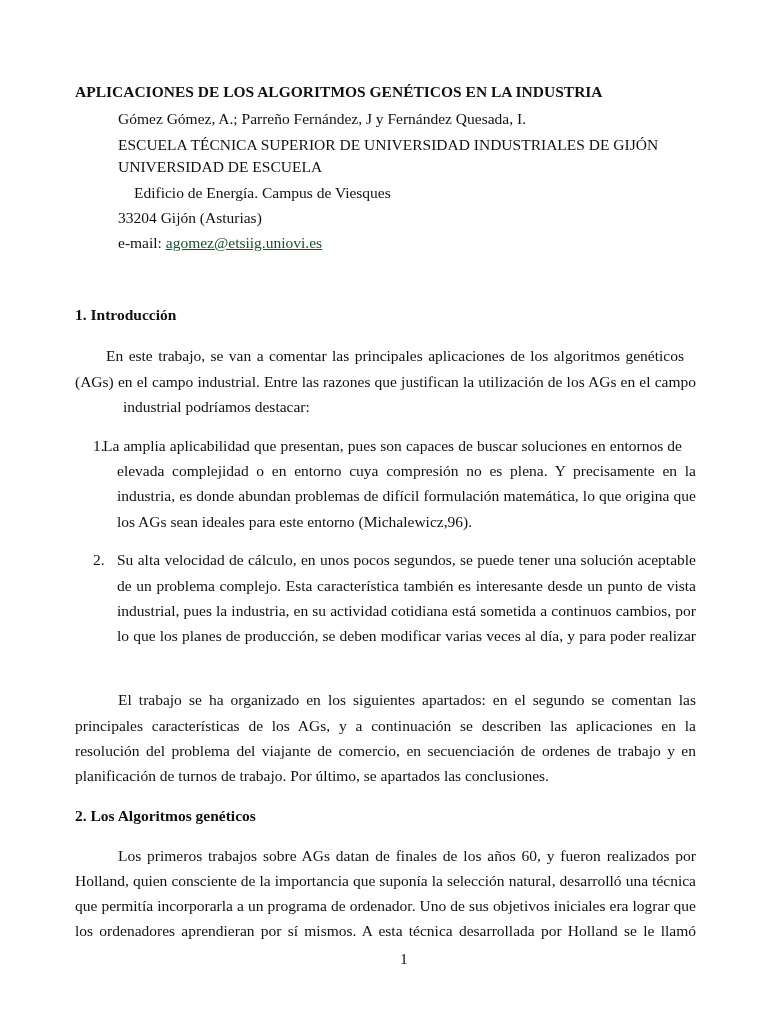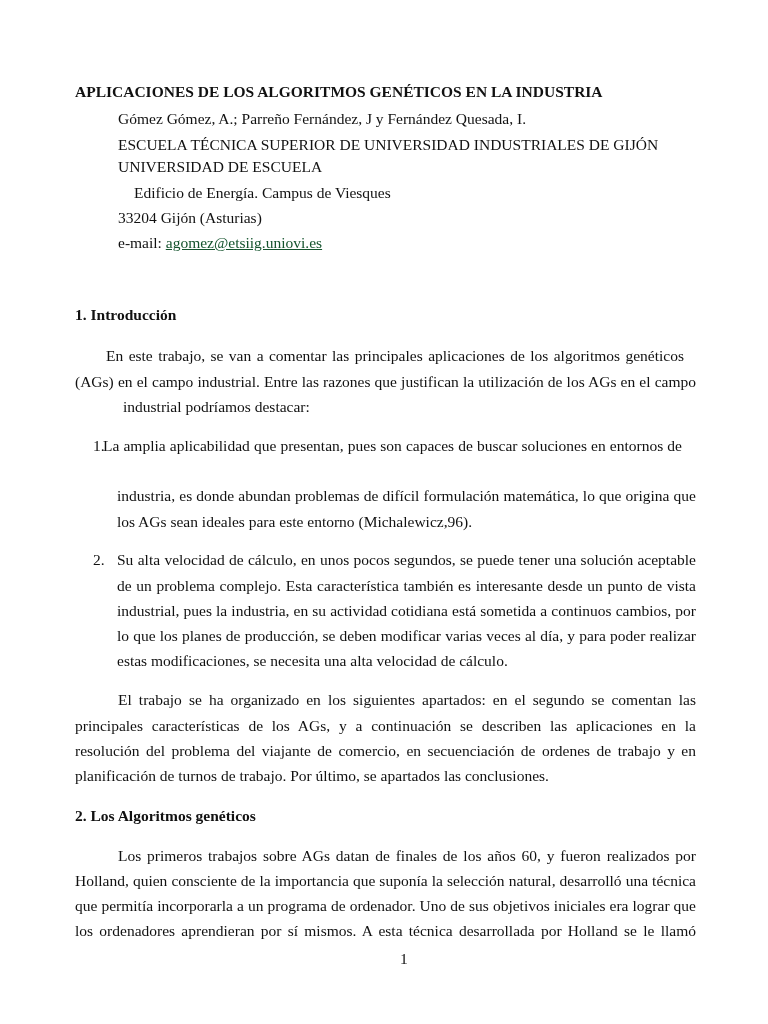--- a/index.html
+++ b/index.html
@@ -28,29 +28,29 @@
   </div>
 
   <div class="line bold" style="left:75px; top:305px;">1. Introducción</div>
 
   <div class="line just" style="left:106px; top:346px; width:578px;">En este trabajo, se van a comentar las principales aplicaciones de los algoritmos genéticos</div>
   <div class="line just" style="left:75px; top:372px; width:621px;">(AGs) en el campo industrial. Entre las razones que justifican la utilización de los AGs en el campo</div>
   <div class="line" style="left:75px; top:397px;margin-left:48px;">industrial podríamos destacar:</div>
 
   <div class="num line" style="left:93px; top:436px;">1.</div>
   <div class="line just" style="left:103px; top:436px; width:579px;">La amplia aplicabilidad que presentan, pues son capaces de buscar soluciones en entornos de</div>
+  <div class="line just" style="left:117px; top:461px; width:579px;">elevada complejidad o en entorno cuya compresión no es plena. Y precisamente en la</div>
   <div class="line just" style="left:117px; top:486px; width:579px;">industria, es donde abundan problemas de difícil formulación matemática, lo que origina que</div>
   <div class="line" style="left:117px; top:512px;">los AGs sean ideales para este entorno (Michalewicz,96).</div>
 
   <div class="num line" style="left:93px; top:550px;">2.</div>
   <div class="line just" style="left:117px; top:576px; width:579px;">de un problema complejo. Esta característica también es interesante desde un punto de vista</div>
   <div class="line just" style="left:117px; top:550px; width:579px;">Su alta velocidad de cálculo, en unos pocos segundos, se puede tener una solución aceptable</div>
   <div class="line just" style="left:117px; top:601px; width:579px;">industrial, pues la industria, en su actividad cotidiana está sometida a continuos cambios, por</div>
   <div class="line just" style="left:117px; top:626px; width:579px;">lo que los planes de producción, se deben modificar varias veces al día, y para poder realizar</div>
-  <div class="line" style="left:117px; top:651px;">estas modificaciones, se necesita una alta velocidad de cálculo.</div>
 
   <div class="line just" style="left:118px; top:690px; width:578px;">El trabajo se ha organizado en los siguientes apartados: en el segundo se comentan las</div>
   <div class="line just" style="left:75px; top:741px; width:621px;">resolución del problema del viajante de comercio, en secuenciación de ordenes de trabajo y en</div>
   <div class="line just" style="left:75px; top:716px; width:621px;">principales características de los AGs, y a continuación se describen las aplicaciones en la</div>
   <div class="line" style="left:75px; top:766px;">planificación de turnos de trabajo. Por último, se apartados las conclusiones.</div>
 
   <div class="line bold" style="left:75px; top:806px;">2. Los Algoritmos genéticos</div>
 
   <div class="line just" style="left:118px; top:846px; width:578px;">Los primeros trabajos sobre AGs datan de finales de los años 60, y fueron realizados por</div>
   <div class="line just" style="left:75px; top:871px; width:621px;">Holland, quien consciente de la importancia que suponía la selección natural, desarrolló una técnica</div>

